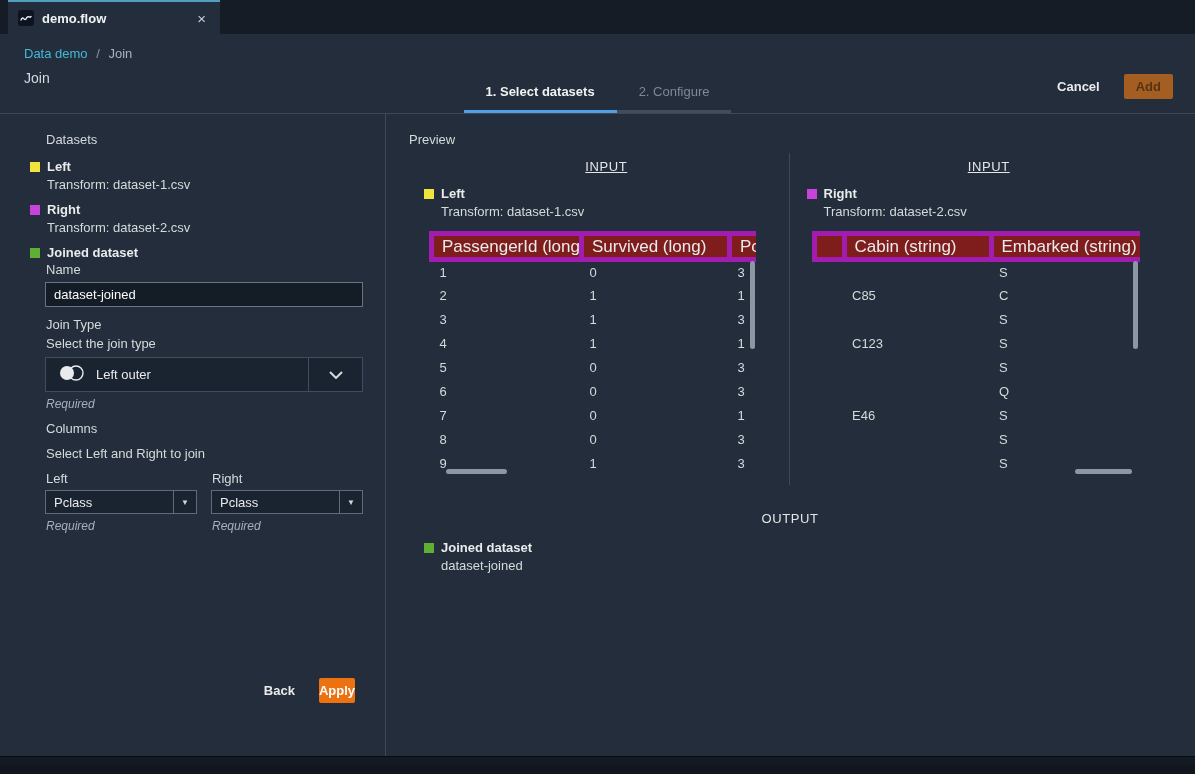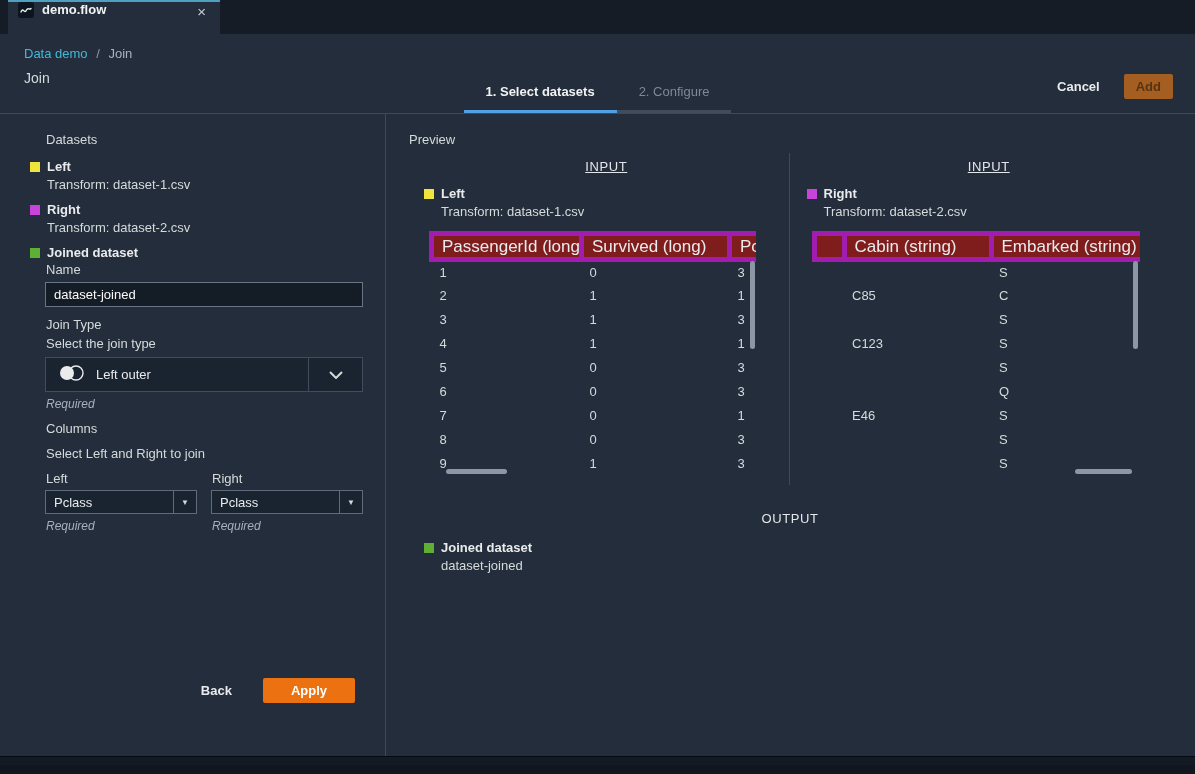--- a/index.html
+++ b/index.html
@@ -9,21 +9,21 @@
     background:#11161f;
     font-family:"Liberation Sans", sans-serif;
     color:#d5dbdb; font-size:13px;
     -webkit-font-smoothing:antialiased;
   }
   .window { position:relative; width:1195px; height:774px; }
 
   
   .tabbar { height:34px; background:#161c26; display:flex; align-items:stretch; padding-left:8px; }
   .tab {
-    display:flex; gap:8px;
+    display:flex; align-items:center; gap:8px;
     width:212px; padding:0 10px;
     background:#232d3b; border-top:2px solid #4e9fc0;
     position:relative; cursor:default;
   }
   .tab-icon { width:16px; height:16px; flex:0 0 auto; }
   .tab-title { font-weight:bold; color:#f1f3f3; white-space:nowrap; }
   .tab-close { margin-left:auto; color:#c7cdd3; font-size:15px; line-height:1; padding:2px 4px; cursor:pointer; }
 
   
   .content { position:absolute; top:34px; left:0; right:0; bottom:9px; background:#232d3b; }
@@ -78,23 +78,23 @@
   .pair-col { width:152px; }
   .pair-label { margin-left:1px; }
   .mini-select {
     margin-top:4px; width:152px; height:24px;
     background:#1a2330; border:1px solid #5f6b7a;
     display:flex; align-items:center; cursor:pointer;
   }
   .mini-value { flex:1; padding-left:8px; color:#e9ebed; }
   .mini-chev { width:23px; align-self:stretch; border-left:1px solid #5f6b7a; display:flex; align-items:center; justify-content:center; font-size:8px; color:#cfd8e0; }
   .mini-required { margin:5px 0 0 1px; font-style:italic; font-size:12px; color:#a4b1bd; }
-  .left-actions { position:absolute; bottom:62px; right:30px; display:flex; align-items:center; gap:31px; }
+  .left-actions { position:absolute; bottom:62px; right:30px; display:flex; align-items:center; gap:24px; }
   .back-btn { font-weight:bold; color:#e9ebed; cursor:pointer; }
-  .apply-btn { background:#ec7211; color:#ffffff; font-weight:bold; padding:5px 28px; border-radius:2px; cursor:pointer; }
+  .apply-btn { background:#ec7211; color:#ffffff; font-weight:bold; padding:5px 0; border-radius:2px; cursor:pointer; }
 
   
   .right-panel { flex:1; position:relative; padding:18px 24px 0 23px; }
   .preview-label { margin-bottom:6px; }
   .inputs-row { display:flex; height:332px; }
   .input-col { flex:1; padding-left:15px; position:relative; }
   .input-col.first { border-right:1px solid #3c4959; }
   .input-col.second { padding-left:17px; }
   .input-title { text-align:center; letter-spacing:0.6px; margin:6px 0 12px 0; color:#e4e7ea;text-decoration:underline; }
   .tbl-wrap { position:relative; overflow:hidden; margin-left:5px; margin-top:12px; }

